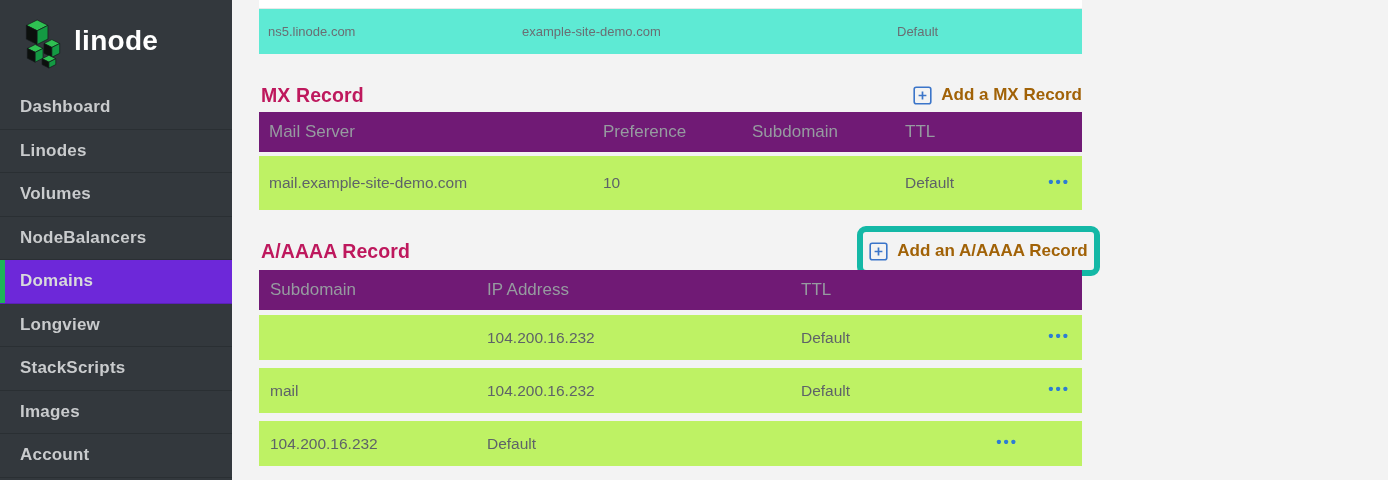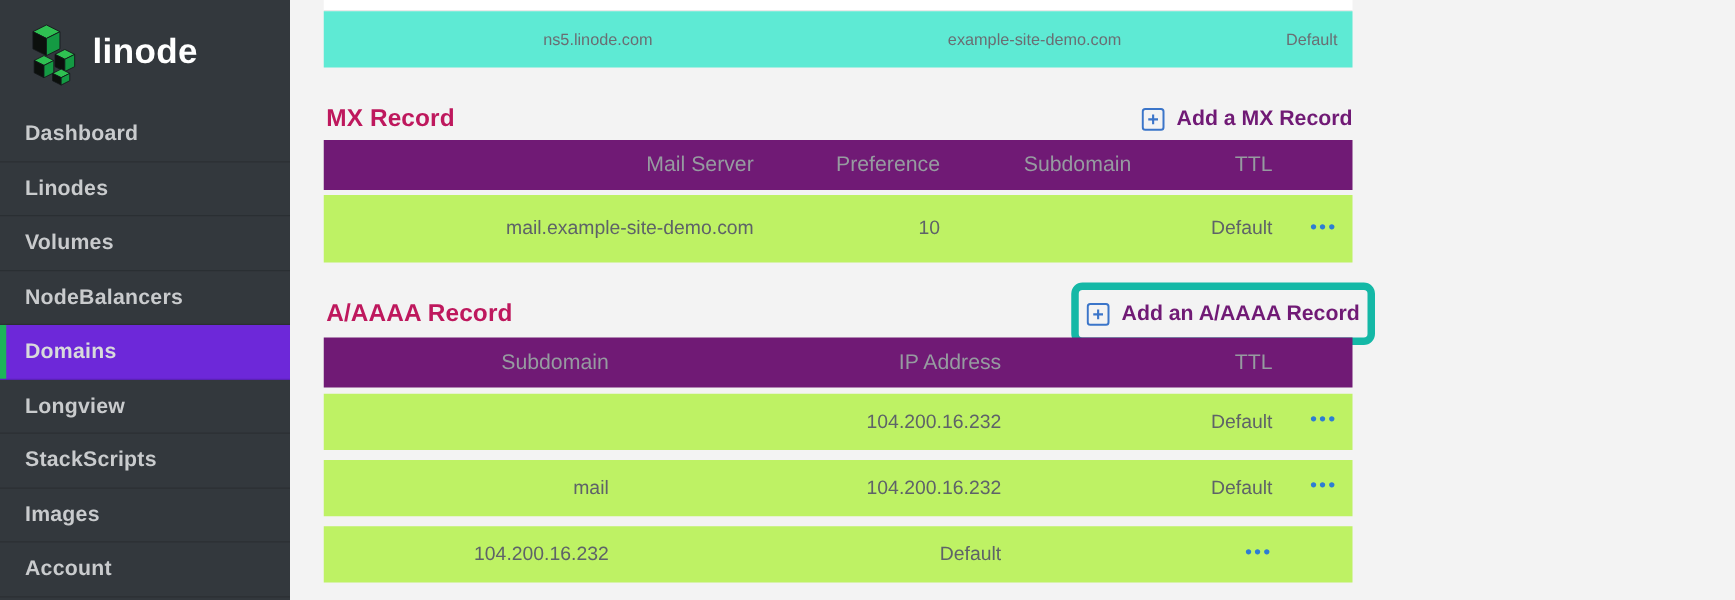--- a/index.html
+++ b/index.html
@@ -1,18 +1,18 @@
 <!DOCTYPE html>
 <html><head>
 <meta charset="utf-8">
 <style>
   * { margin:0; padding:0; box-sizing:border-box; }
   html,body { width:1388px; height:480px; }
   body { font-family:"Liberation Sans","DejaVu Sans",sans-serif; background:#f3f3f3; }
-  .stage { position:relative; width:1388px; height:480px; overflow:hidden; background:#f3f3f3;text-align:right; }
+  .stage { position:relative; width:1388px; height:480px; overflow:hidden; background:#f3f3f3; }
 
   
   .sidebar { position:absolute; left:0; top:0; width:232px; height:480px; background:#33383d; }
   .logo { display:flex; align-items:center; gap:9px; padding:13px 0 0 25px; height:73px; cursor:pointer; }
   .logo-text { color:#ffffff; font-size:28px; font-weight:bold; letter-spacing:.3px; position:relative; top:-2px; }
   .nav { position:absolute; top:86px; left:0; width:232px; }
   .nav-item { height:43.5px; display:flex; align-items:center; padding-left:20px;
               color:#c9cbcd; font-size:17px; font-weight:bold; letter-spacing:.2px;
               border-bottom:1px solid rgba(0,0,0,.16); cursor:pointer; }
   .nav-item.active { background:#6d28d9; color:#d8dadb; box-shadow:inset 5px 0 0 #1db45a; }
@@ -20,21 +20,21 @@
   
   .main { position:absolute; left:259px; top:0; width:823px; height:480px; }
 
   .ns-block { position:absolute; top:0; left:0; width:823px; }
   .ns-sliver { height:9px; background:#fff; border-bottom:1px solid #e9e9e9; }
   .ns-row { height:45px; background:#5eead4; display:grid; grid-template-columns:254px 375px 1fr;
             align-items:center; padding:0 12px 0 9px; color:#6a6e73; font-size:13px; }
 
   .section-head { position:absolute; width:823px; display:flex; justify-content:space-between; align-items:center; }
   .section-title { font-size:19.5px; font-weight:bold; color:#be185d; padding-left:2px; letter-spacing:.1px; }
-  .add-link { display:flex; align-items:center; gap:9px; color:#701a75; font-size:17px; font-weight:bold;
+  .add-link { display:flex; align-items:center; gap:9px; color:#a16207; font-size:17px; font-weight:bold;
               text-decoration:none; cursor:pointer; white-space:nowrap; }
   .mx-head { top:82px; height:26px; }
   .a-head { top:225px; height:52px; }
 
   .pink-box { position:absolute; right:-18px; top:1px; width:243px; height:50px;
               border:6px solid #14b8a6; border-radius:9px;
               display:flex; align-items:center; justify-content:center; }
 
   .thead { height:40px; background:#701a75; display:grid; align-items:center;
            color:#969ba0; font-size:17px; }

